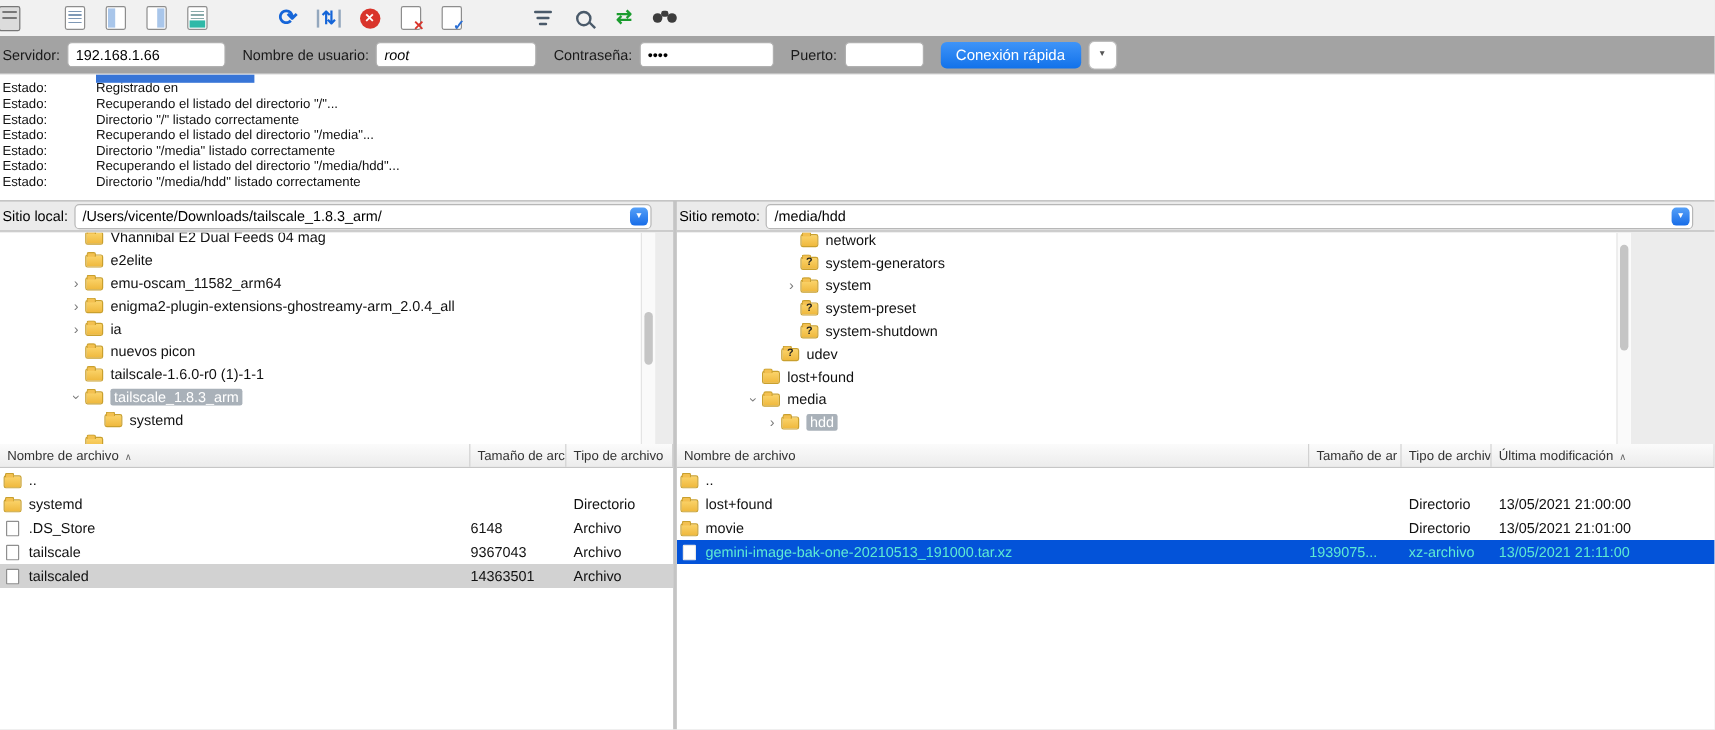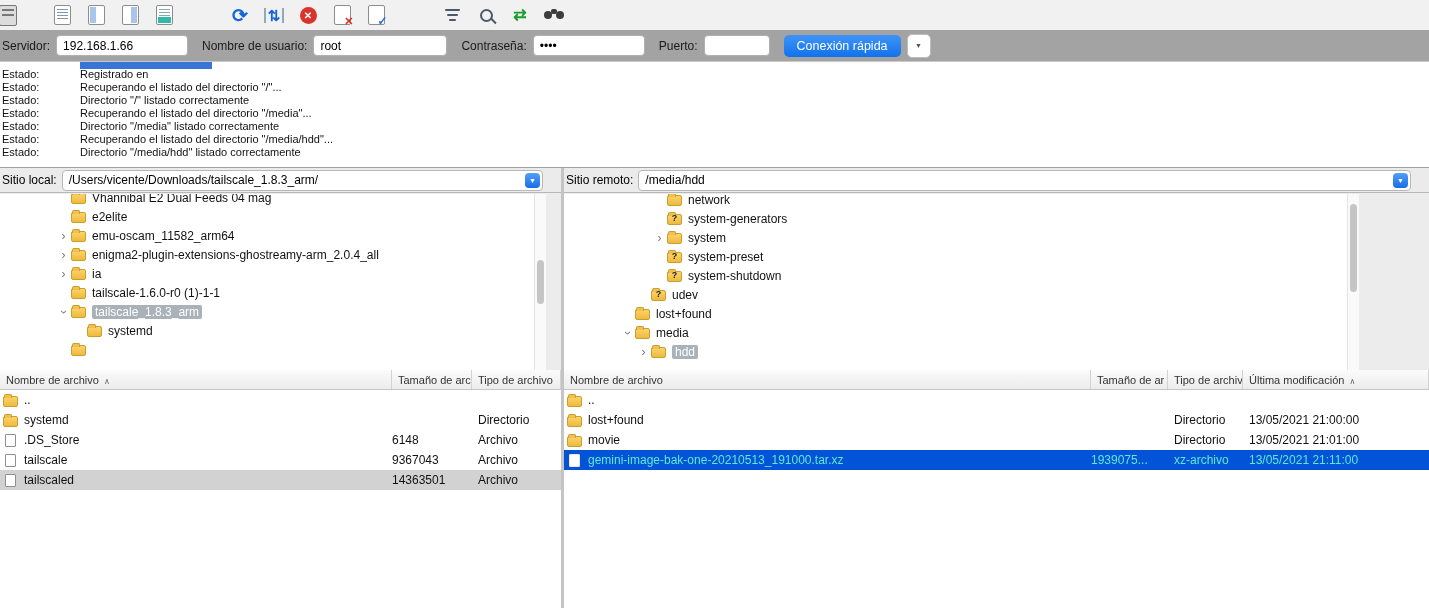--- a/index.html
+++ b/index.html
@@ -185,21 +185,21 @@
           <i></i>
         </span>
       </div>
   </div>
 
   <div class="qc">
     <label>Servidor:</label>
     <input style="width: 118px;" value="192.168.1.66">
     <div class="gap"></div>
     <label>Nombre de usuario:</label>
-    <input style="width: 120px;" value="root">
+    <input style="width: 120px; font-style: italic;" value="root">
     <div class="gap"></div>
     <label>Contraseña:</label>
     <input style="width: 98px;" value="••••">
     <div class="gap"></div>
     <label>Puerto:</label>
     <input style="width: 52px;" value="">
     <div class="gap"></div>
     <button class="btn-quick">Conexión rápida</button>
     <div class="btn-drop">
         <span>▼</span>
@@ -259,20 +259,25 @@
           <span class="tlabel">enigma2-plugin-extensions-ghostreamy-arm_2.0.4_all</span>
         </div>
       <div class="trow lv2">
           <span class="exp c"></span>
           <span class="ic"></span>
           <span class="tlabel">ia</span>
         </div>
       <div class="trow lv2">
           <span class="exp"></span>
           <span class="ic"></span>
+          <span class="tlabel">nuevos picon</span>
+        </div>
+      <div class="trow lv2">
+          <span class="exp"></span>
+          <span class="ic"></span>
           <span class="tlabel">tailscale-1.6.0-r0 (1)-1-1</span>
         </div>
       <div class="trow lv2 sel">
           <span class="exp e"></span>
           <span class="ic"></span>
           <span class="tlabel">tailscale_1.8.3_arm</span>
         </div>
       <div class="trow lv3">
           <span class="exp"></span>
           <span class="ic"></span>

